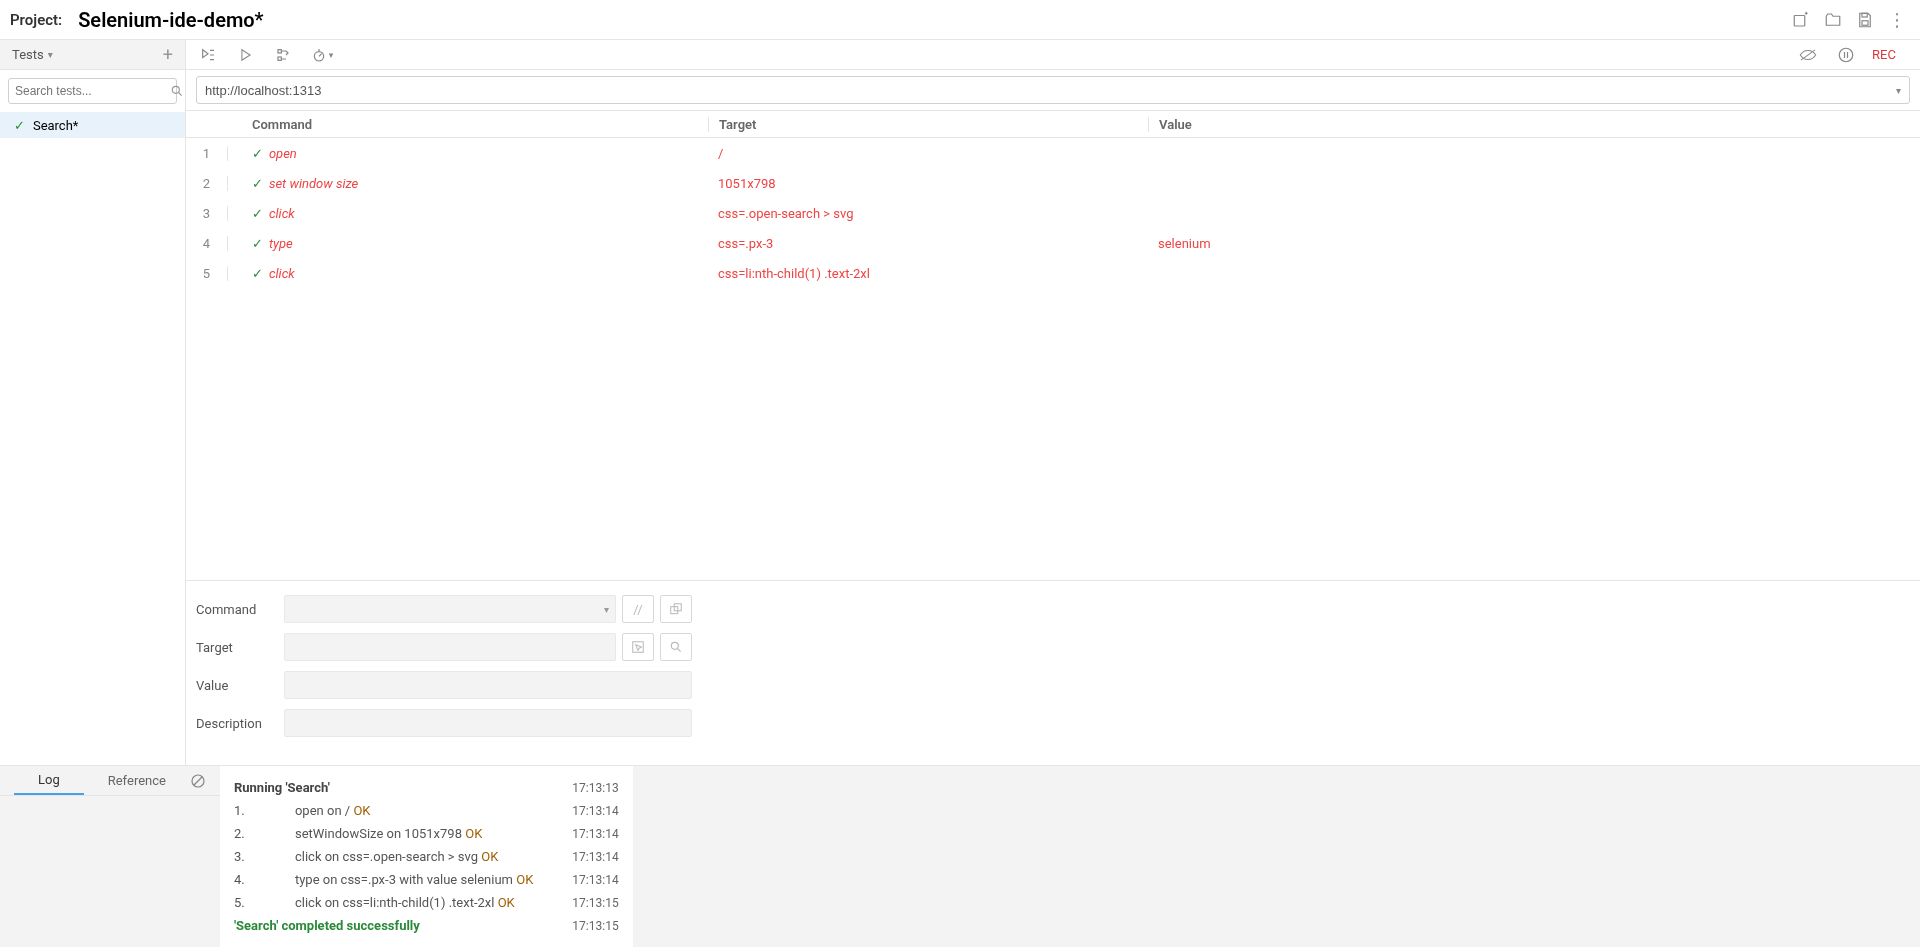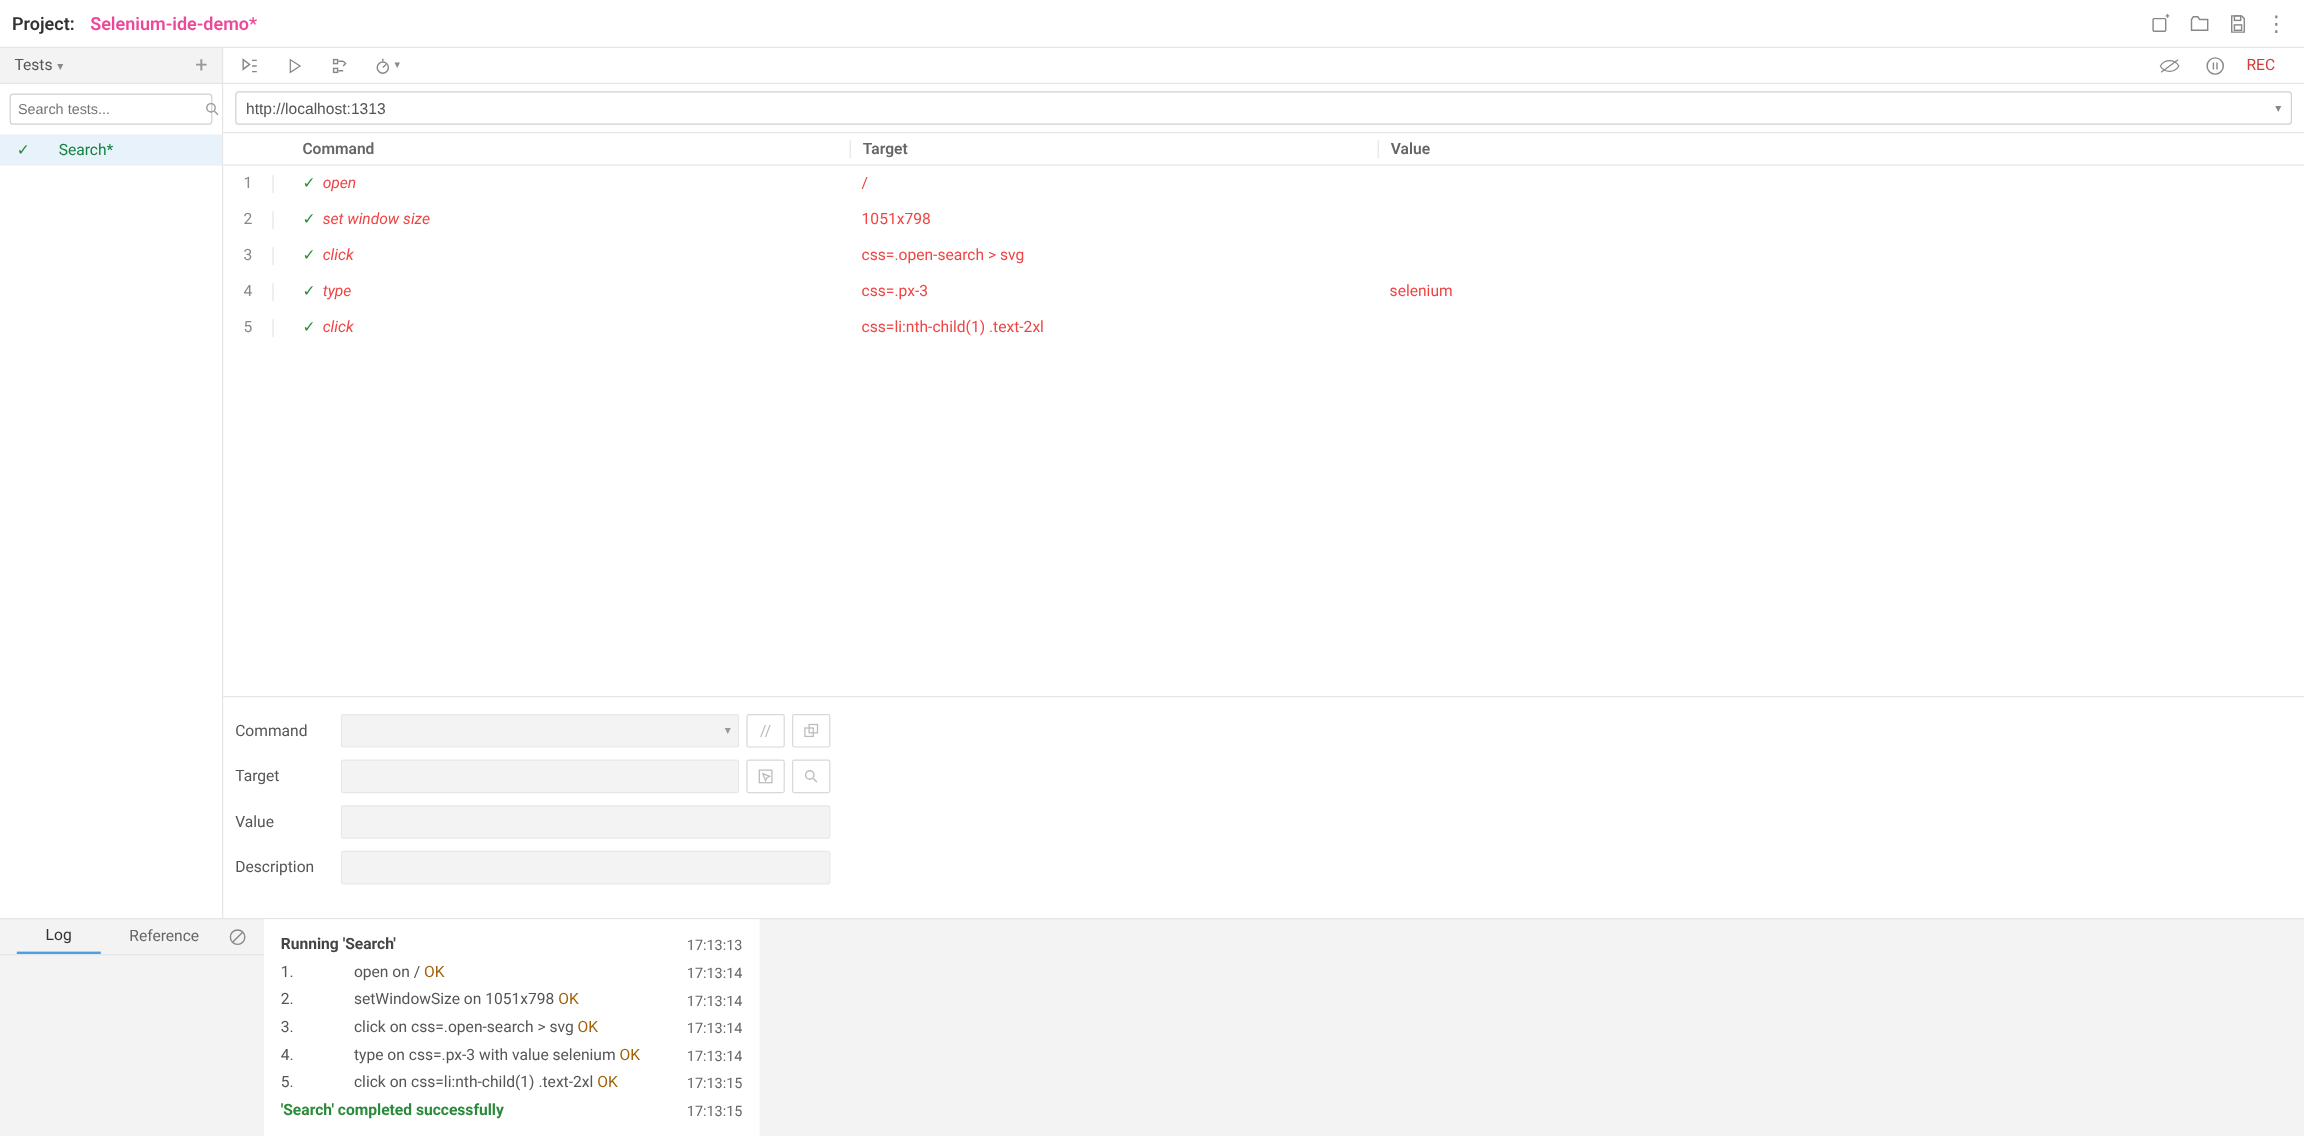--- a/index.html
+++ b/index.html
@@ -2,43 +2,43 @@
 <html><head>
 <meta charset="utf-8">
 <style>
 * { box-sizing: border-box; margin: 0; padding: 0; }
 body { font-family: -apple-system, BlinkMacSystemFont, "Segoe UI", Roboto, Arial, sans-serif; font-size: 13px; color: #333; background: #fff; overflow: hidden; }
 
 .app { display: flex; flex-direction: column; height: 947px; width: 1920px; }
 
 
 .topbar { display: flex; align-items: center; height: 40px; padding: 0 10px; border-bottom: 1px solid #e5e5e5; }
-.project-label { font-weight: 600; font-size: 15px; color: #333; margin-right: 1px; }
-.project-name { font-weight: 600; font-size: 15px; color: #ec4899; margin-left: 12px; }
+.project-label { font-weight: 600; font-size: 15px; color: #333; margin-right: 16px; }
+.project-name { font-weight: 600; font-size: 20px; color: #000000; }
 .topbar-spacer { flex: 1; }
 .topbar-icons { display: flex; gap: 14px; align-items: center; padding-right: 4px; }
 .topbar-icons .icon { width: 18px; height: 18px; color: #888; cursor: pointer; display: flex; align-items: center; justify-content: center; }
 .topbar-icons .dots { font-size: 18px; color: #888; cursor: pointer; }
 
 
 .main { display: flex; flex: 1; min-height: 0; }
 
 
 .sidebar { width: 186px; border-right: 1px solid #e5e5e5; background: #fff; display: flex; flex-direction: column; }
 .tests-header { display: flex; align-items: center; height: 30px; padding: 0 12px; background: #f3f3f3; border-bottom: 1px solid #e5e5e5; }
 .tests-title { font-size: 13px; color: #555; }
 .tests-caret { margin-left: 4px; color: #888; font-size: 10px; }
 .tests-add { margin-left: auto; font-size: 18px; color: #999; cursor: pointer; }
 .search-row { padding: 8px; }
 .search-wrap { display: flex; align-items: center; border: 1px solid #d0d0d0; border-radius: 3px; height: 26px; padding: 0 6px; }
 .search-wrap input { flex: 1; border: none; outline: none; font-size: 12px; color: #666; }
 .search-wrap .sicon { color: #999; font-size: 14px; }
 .test-item { display: flex; align-items: center; height: 26px; padding: 0 14px; background: #e8f2fa; cursor: pointer; }
 .test-item .check { color: #2a8a3a; margin-right: 8px; }
-.test-item .tname { color: #15803d; font-size: 13px; margin-left: 16px; }
+.test-item .tname { color: #000000; font-size: 13px; }
 
 
 .content { flex: 1; display: flex; flex-direction: column; min-width: 0; }
 
 
 .toolbar { display: flex; align-items: center; height: 30px; padding: 0 10px; border-bottom: 1px solid #e5e5e5; }
 .tool-btn { width: 24px; height: 24px; display: flex; align-items: center; justify-content: center; color: #888; cursor: pointer; margin-right: 14px; }
 .toolbar-spacer { flex: 1; }
 .tool-btn.rec { color: #d83a3a; }
 

